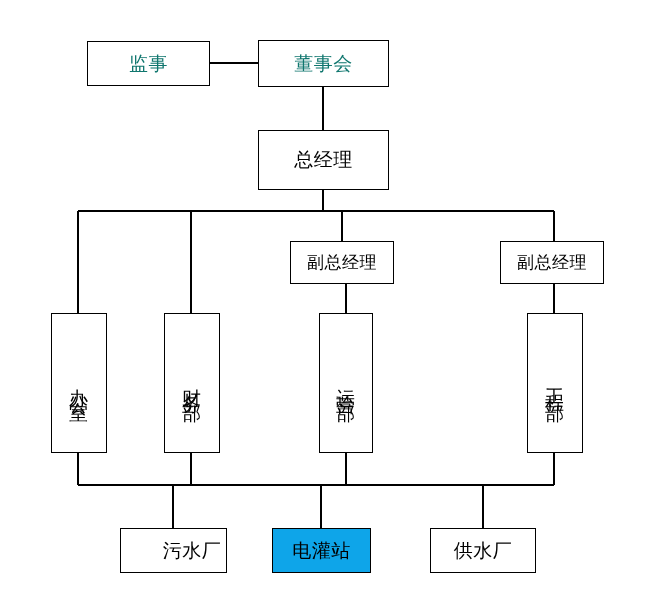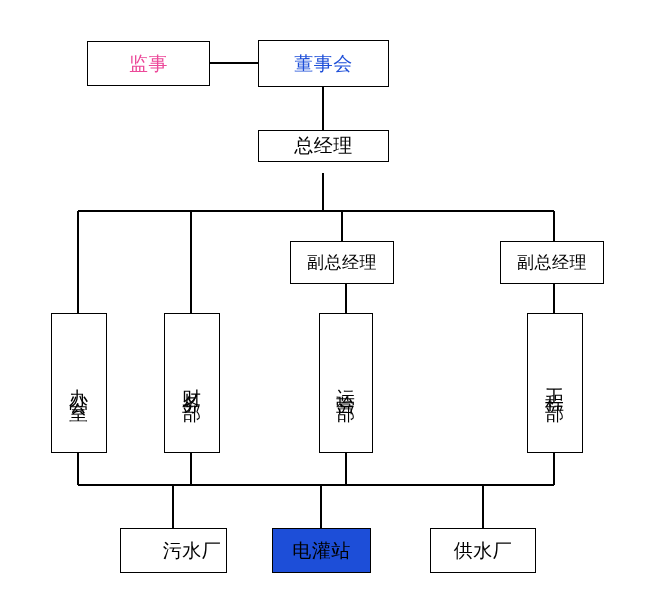--- a/index.html
+++ b/index.html
@@ -79,26 +79,26 @@
       <polyline points="346,453 346,485" fill="none" stroke="#000000" stroke-width="1.4" shape-rendering="crispEdges"></polyline>
       <polyline points="554,453 554,485" fill="none" stroke="#000000" stroke-width="1.4" shape-rendering="crispEdges"></polyline>
       <polyline points="78,485 554,485" fill="none" stroke="#000000" stroke-width="1.4" shape-rendering="crispEdges"></polyline>
       <polyline points="173,485 173,528" fill="none" stroke="#000000" stroke-width="1.4" shape-rendering="crispEdges"></polyline>
       <polyline points="321,485 321,528" fill="none" stroke="#000000" stroke-width="1.4" shape-rendering="crispEdges"></polyline>
       <polyline points="483,485 483,528" fill="none" stroke="#000000" stroke-width="1.4" shape-rendering="crispEdges"></polyline>
     </svg>
 
   <div id="node-layer">
       <div class="node horizontal" style="left: 87px; top: 41px; width: 123px; height: 45px; border-color: rgb(0, 0, 0); background: rgb(255, 255, 255);">
-        <span class="node-label" style="font-size: 19px; color: #ec4899;">监事</span>
+        <span class="node-label" style="font-size: 19px; color: #0f766e;">监事</span>
       </div>
       <div class="node horizontal" style="left: 258px; top: 40px; width: 131px; height: 47px; border-color: rgb(0, 0, 0); background: rgb(255, 255, 255);">
-        <span class="node-label" style="font-size: 19px; color: #1d4ed8;">董事会</span>
+        <span class="node-label" style="font-size: 19px; color: #0f766e;">董事会</span>
       </div>
-      <div class="node horizontal" style="left: 258px; top: 130px; width: 131px; height: 32px; border-color: rgb(0, 0, 0); background: rgb(255, 255, 255);">
+      <div class="node horizontal" style="left: 258px; top: 130px; width: 131px; height: 60px; border-color: rgb(0, 0, 0); background: rgb(255, 255, 255);">
         <span class="node-label" style="font-size: 19px; color: rgb(0, 0, 0);">总经理</span>
       </div>
       <div class="node horizontal small-h" style="left: 290px; top: 241px; width: 104px; height: 43px; border-color: rgb(0, 0, 0); background: rgb(255, 255, 255);">
         <span class="node-label" style="font-size: 17px; color: rgb(0, 0, 0);">副总经理</span>
       </div>
       <div class="node horizontal small-h" style="left: 500px; top: 241px; width: 104px; height: 43px; border-color: rgb(0, 0, 0); background: rgb(255, 255, 255);">
         <span class="node-label" style="font-size: 17px; color: rgb(0, 0, 0);">副总经理</span>
       </div>
       <div class="node vertical" style="left: 51px; top: 313px; width: 56px; height: 140px; border-color: rgb(0, 0, 0); background: rgb(255, 255, 255);">
         <span class="node-label" style="font-size: 19px; color: rgb(0, 0, 0);">办公室</span>
@@ -108,21 +108,21 @@
       </div>
       <div class="node vertical" style="left: 319px; top: 313px; width: 54px; height: 140px; border-color: rgb(0, 0, 0); background: rgb(255, 255, 255);">
         <span class="node-label" style="font-size: 19px; color: rgb(0, 0, 0);">运营部</span>
       </div>
       <div class="node vertical" style="left: 527px; top: 313px; width: 56px; height: 140px; border-color: rgb(0, 0, 0); background: rgb(255, 255, 255);">
         <span class="node-label" style="font-size: 19px; color: rgb(0, 0, 0);">工程部</span>
       </div>
       <div class="node horizontal" style="left: 120px; top: 528px; width: 107px; height: 45px; border-color: rgb(0, 0, 0); background: rgb(255, 255, 255); padding-left: 37px;">
         <span class="node-label" style="font-size: 19px; color: rgb(0, 0, 0);">污水厂</span>
       </div>
-      <div class="node horizontal" style="left: 272px; top: 528px; width: 99px; height: 45px; border-color: rgb(0, 0, 0); background: #1d4ed8;">
+      <div class="node horizontal" style="left: 272px; top: 528px; width: 99px; height: 45px; border-color: rgb(0, 0, 0); background: #0ea5e9;">
         <span class="node-label" style="font-size: 19px; color: rgb(0, 0, 0);">电灌站</span>
       </div>
       <div class="node horizontal" style="left: 430px; top: 528px; width: 106px; height: 45px; border-color: rgb(0, 0, 0); background: rgb(255, 255, 255);">
         <span class="node-label" style="font-size: 19px; color: #000000;">供水厂</span>
       </div>
     </div>
 
 </div>
 
 </body></html>

